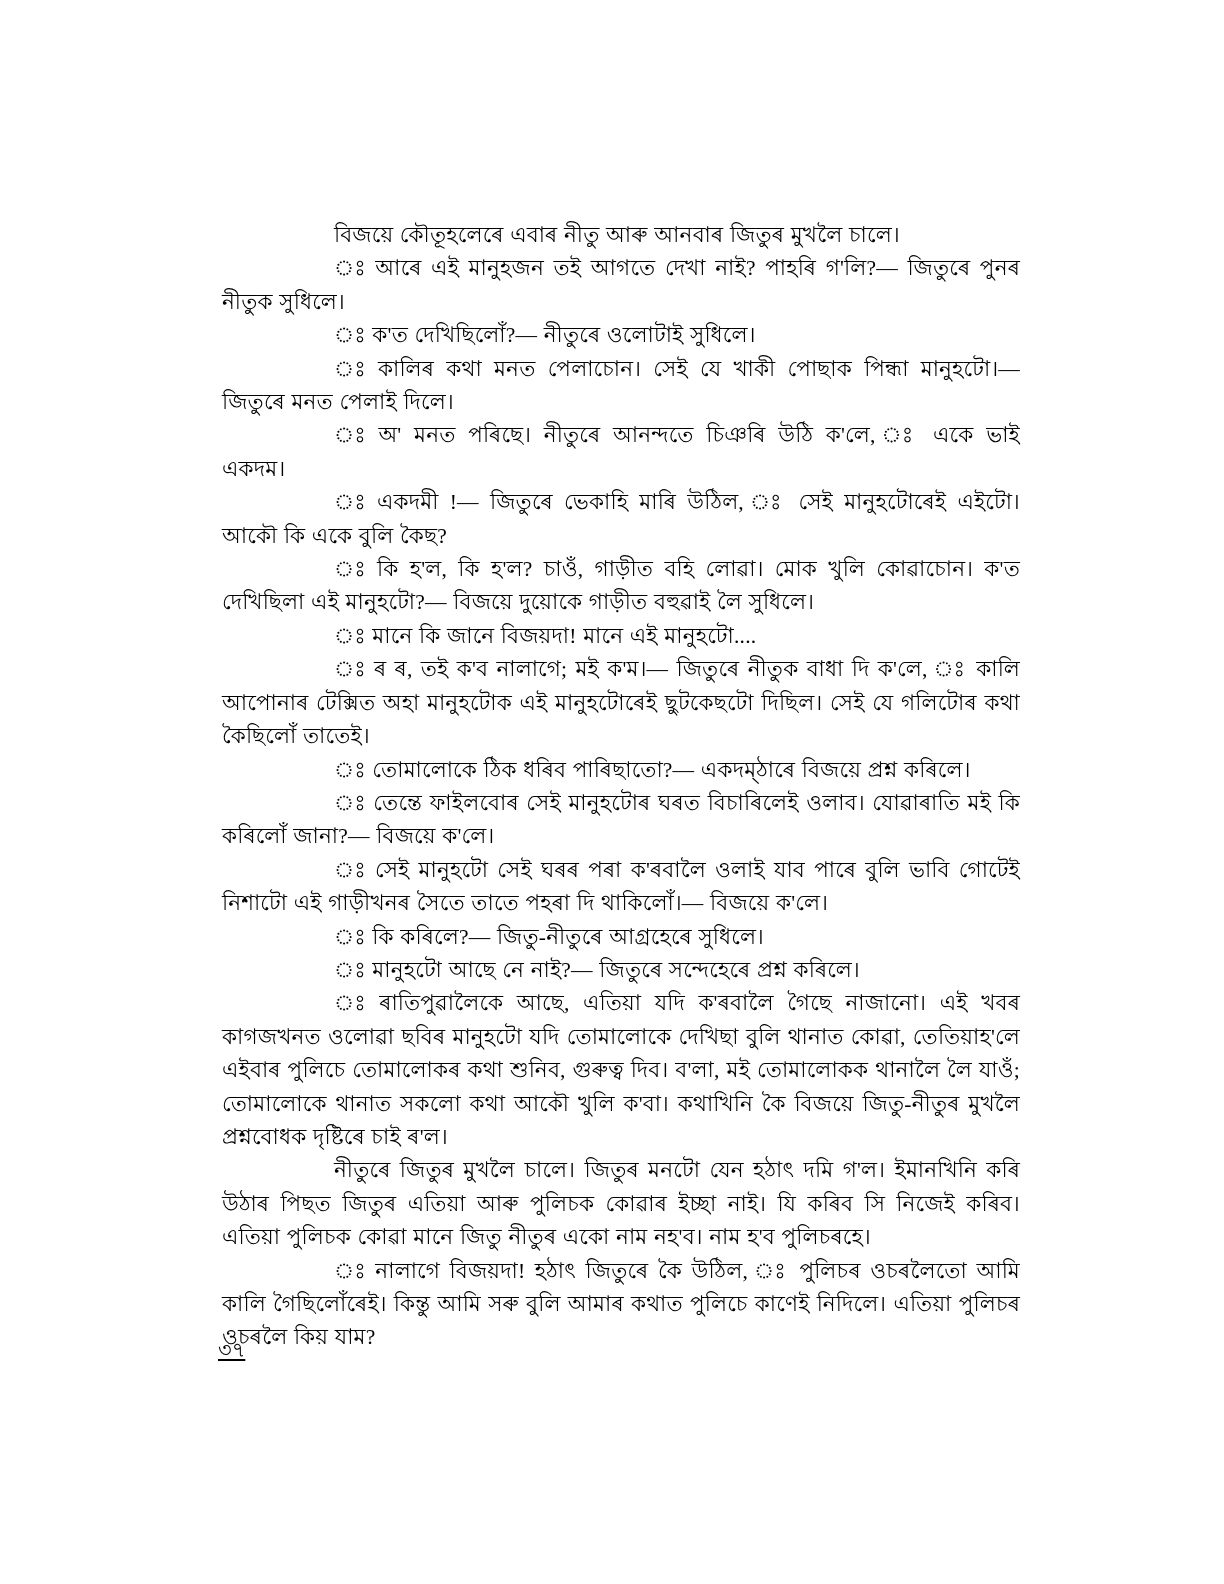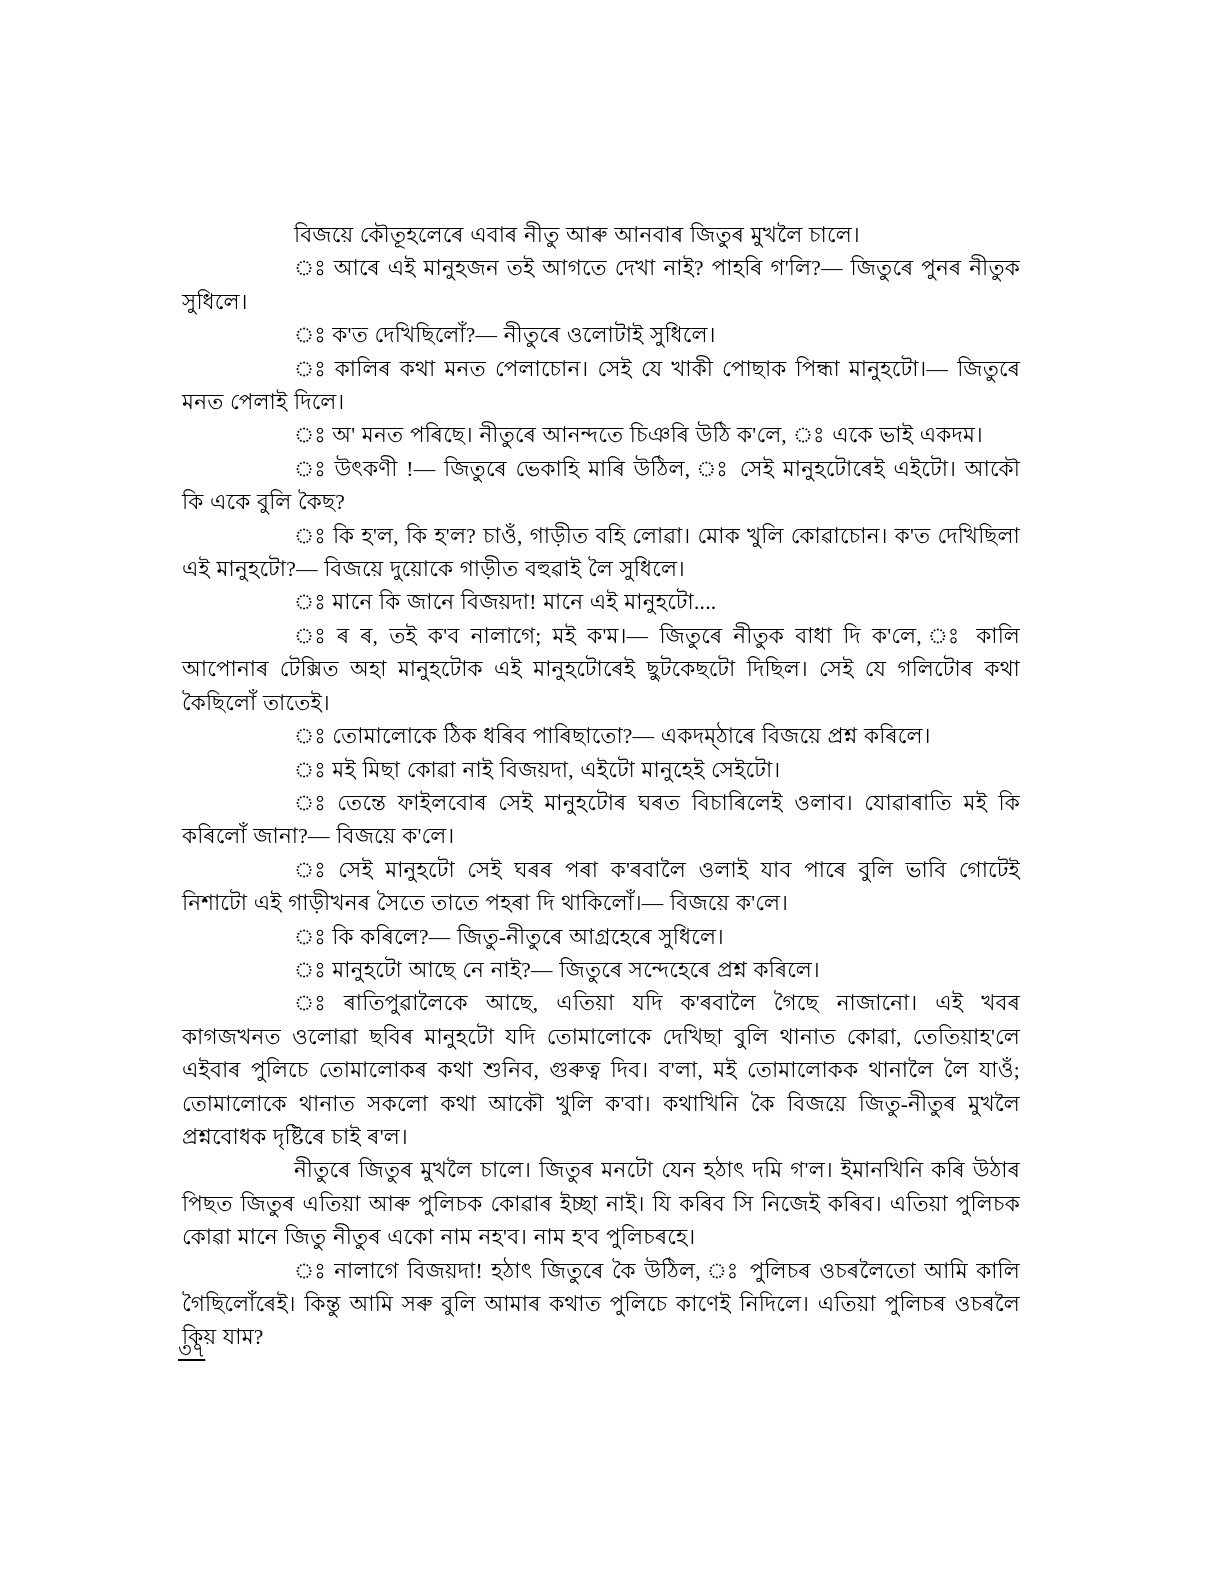--- a/index.html
+++ b/index.html
@@ -1,15 +1,15 @@
 <!DOCTYPE html>
 <html><head>
 <meta charset="utf-8">
 <style>
-  * { box-sizing: border-box; }
+  * { box-sizing: border-box; padding-left: 40px; }
   html, body {
     margin: 0;
     padding: 0;
     background: #ffffff;
   }
   body {
     width: 1224px;
     height: 1584px;
     position: relative;
     font-family: "Liberation Serif", serif;
@@ -52,26 +52,25 @@
 </head>
 <body>
 
 <div class="page">
   <div class="text-block">
     <p>বিজয়ে কৌতূহলেৰে এবাৰ নীতু আৰু আনবাৰ জিতুৰ মুখলৈ চালে।</p>
     <p>ঃ আৰে এই মানুহজন তই আগতে দেখা নাই? পাহৰি গ'লি?— জিতুৰে পুনৰ নীতুক সুধিলে।</p>
     <p>ঃ ক'ত দেখিছিলোঁ?— নীতুৰে ওলোটাই সুধিলে।</p>
     <p>ঃ কালিৰ কথা মনত পেলাচোন। সেই যে খাকী পোছাক পিন্ধা মানুহটো।— জিতুৰে মনত পেলাই দিলে।</p>
     <p>ঃ অ' মনত পৰিছে। নীতুৰে আনন্দতে চিঞৰি উঠি ক'লে, ঃ একে ভাই একদম।</p>
-    <p>ঃ উৎকণী !— জিতুৰে ভেকাহি মাৰি উঠিল, ঃ সেই মানুহটোৰেই এইটো। আকৌ কি একে বুলি কৈছ?</p>
+    <p>ঃ একদমী !— জিতুৰে ভেকাহি মাৰি উঠিল, ঃ সেই মানুহটোৰেই এইটো। আকৌ কি একে বুলি কৈছ?</p>
     <p>ঃ কি হ'ল, কি হ'ল? চাওঁ, গাড়ীত বহি লোৱা। মোক খুলি কোৱাচোন। ক'ত দেখিছিলা এই মানুহটো?— বিজয়ে দুয়োকে গাড়ীত বহুৱাই লৈ সুধিলে।</p>
     <p>ঃ মানে কি জানে বিজয়দা! মানে এই মানুহটো....</p>
     <p>ঃ ৰ ৰ, তই ক'ব নালাগে; মই ক'ম।— জিতুৰে নীতুক বাধা দি ক'লে, ঃ কালি আপোনাৰ টেক্সিত অহা মানুহটোক এই মানুহটোৰেই ছুটকেছটো দিছিল। সেই যে গলিটোৰ কথা কৈছিলোঁ তাতেই।</p>
     <p>ঃ তোমালোকে ঠিক ধৰিব পাৰিছাতো?— একদম্ঠাৰে বিজয়ে প্ৰশ্ন কৰিলে।</p>
-    <p>ঃ মই মিছা কোৱা নাই বিজয়দা, এইটো মানুহেই সেইটো।</p>
     <p>ঃ তেন্তে ফাইলবোৰ সেই মানুহটোৰ ঘৰত বিচাৰিলেই ওলাব। যোৱাৰাতি মই কি কৰিলোঁ জানা?— বিজয়ে ক'লে।</p>
     <p>ঃ সেই মানুহটো সেই ঘৰৰ পৰা ক'ৰবালৈ ওলাই যাব পাৰে বুলি ভাবি গোটেই নিশাটো এই গাড়ীখনৰ সৈতে তাতে পহৰা দি থাকিলোঁ।— বিজয়ে ক'লে।</p>
     <p>ঃ কি কৰিলে?— জিতু-নীতুৰে আগ্ৰহেৰে সুধিলে।</p>
     <p>ঃ মানুহটো আছে নে নাই?— জিতুৰে সন্দেহেৰে প্ৰশ্ন কৰিলে।</p>
     <p>ঃ ৰাতিপুৱালৈকে আছে, এতিয়া যদি ক'ৰবালৈ গৈছে নাজানো। এই খবৰ কাগজখনত ওলোৱা ছবিৰ মানুহটো যদি তোমালোকে দেখিছা বুলি থানাত কোৱা, তেতিয়াহ'লে এইবাৰ পুলিচে তোমালোকৰ কথা শুনিব, গুৰুত্ব দিব। ব'লা, মই তোমালোকক থানালৈ লৈ যাওঁ; তোমালোকে থানাত সকলো কথা আকৌ খুলি ক'বা। কথাখিনি কৈ বিজয়ে জিতু-নীতুৰ মুখলৈ প্ৰশ্নবোধক দৃষ্টিৰে চাই ৰ'ল।</p>
     <p>নীতুৰে জিতুৰ মুখলৈ চালে। জিতুৰ মনটো যেন হঠাৎ দমি গ'ল। ইমানখিনি কৰি উঠাৰ পিছত জিতুৰ এতিয়া আৰু পুলিচক কোৱাৰ ইচ্ছা নাই। যি কৰিব সি নিজেই কৰিব। এতিয়া পুলিচক কোৱা মানে জিতু নীতুৰ একো নাম নহ'ব। নাম হ'ব পুলিচৰহে।</p>
     <p>ঃ নালাগে বিজয়দা! হঠাৎ জিতুৰে কৈ উঠিল, ঃ পুলিচৰ ওচৰলৈতো আমি কালি গৈছিলোঁৰেই। কিন্তু আমি সৰু বুলি আমাৰ কথাত পুলিচে কাণেই নিদিলে। এতিয়া পুলিচৰ ওচৰলৈ কিয় যাম?</p>
   </div>
   <div class="page-number">৩৭</div>
 </div>

